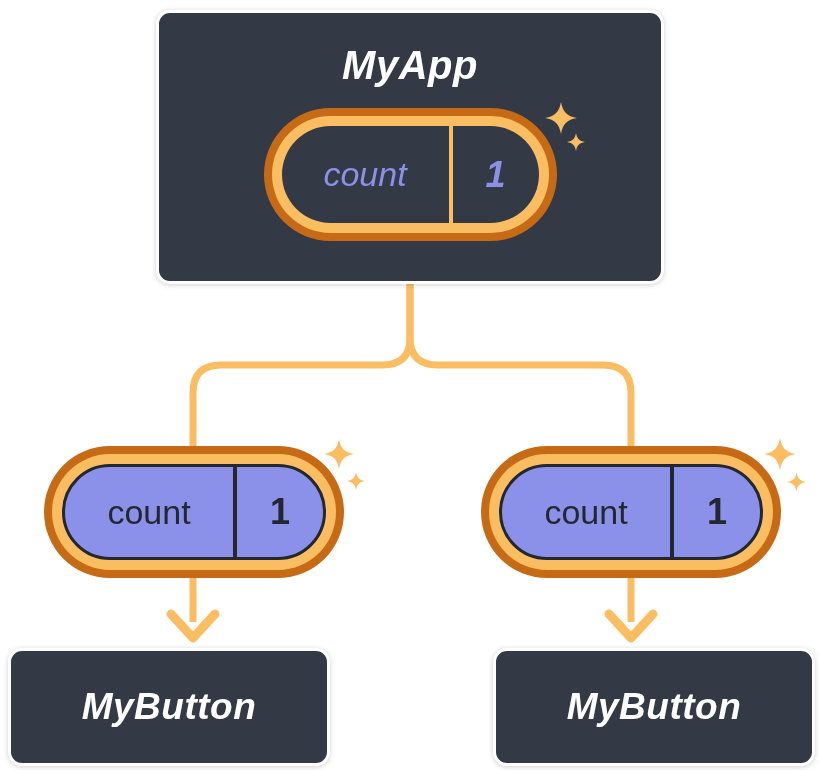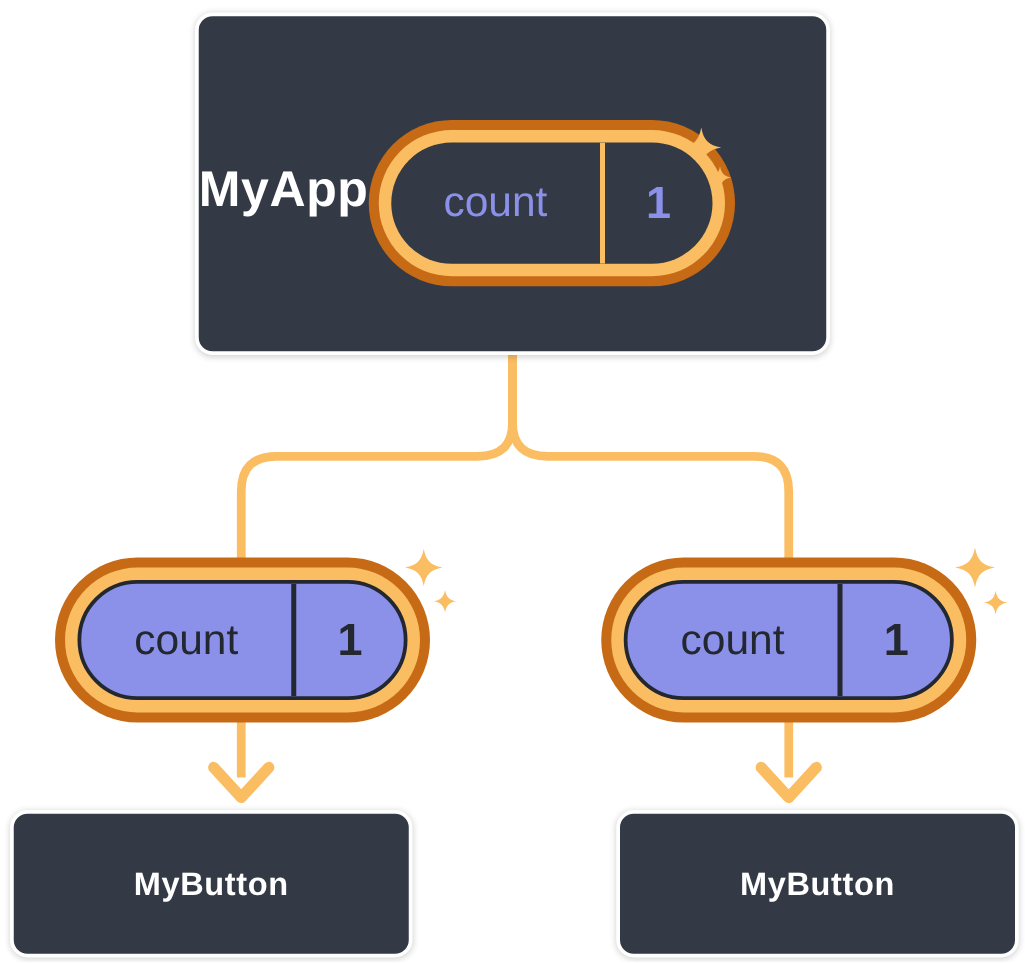--- a/index.html
+++ b/index.html
@@ -25,32 +25,32 @@
   .wire.head{stroke-width:9;stroke-linecap:round;stroke-linejoin:round;}
 
   
   .node{
     position:absolute;
     background:var(--slate);
     border:3px solid var(--white);
     border-radius:14px;
     box-shadow:0 1px 5px rgba(35,39,47,.22);
     z-index:1;
-    display:flex;flex-direction:row;align-items:center;
+    display:flex;flex-direction:column;align-items:center;font-style:italic;
   }
   .node-title{
     color:var(--white);
     font-weight:bold;
     font-size:40px;
     letter-spacing:.5px;
   }
   .node.app{left:156px;top:10px;width:508px;height:274px;padding-top:30px;}
   .node.app .node-title{margin-bottom:20px;}
   .node.button{justify-content:center;}
-  .node.button .node-title{font-size:26px;}
+  .node.button .node-title{font-size:37px;}
   .node.button.left{left:8px;top:648px;width:322px;height:118px;}
   .node.button.right{left:493px;top:648px;width:322px;height:118px;}
 
   
   .pill{
     background:var(--orange-dark);
     border-radius:80px;
     padding:8px;
   }
   .pill-mid{

